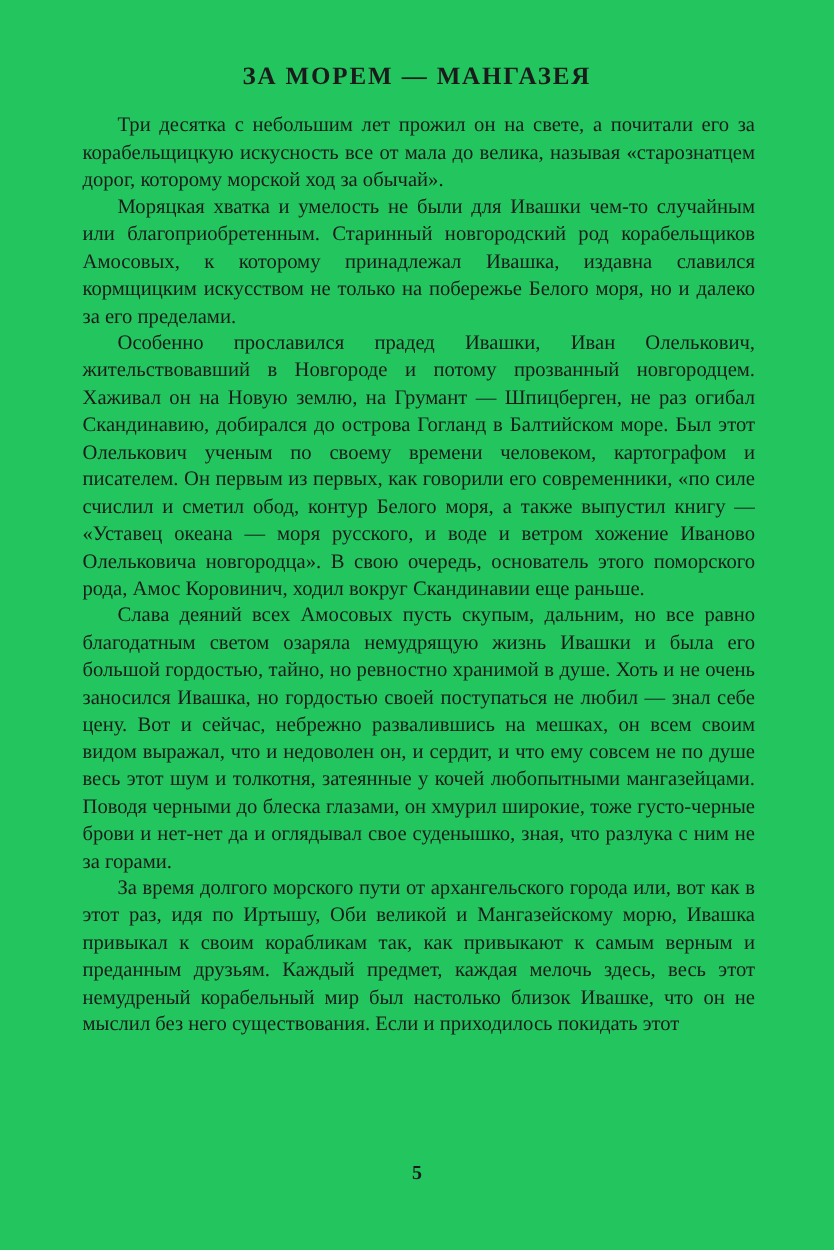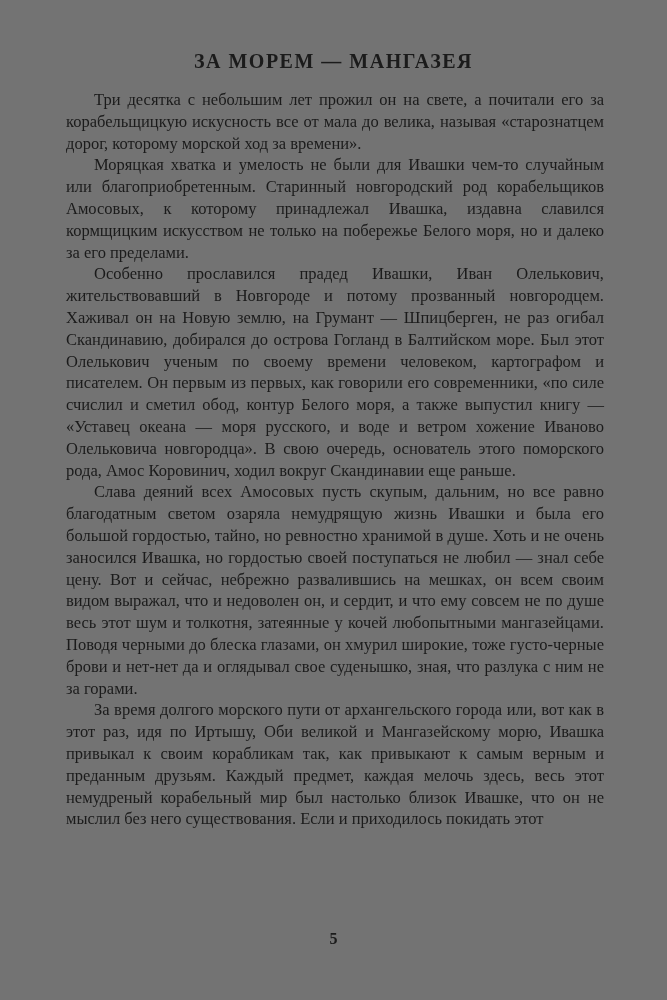--- a/index.html
+++ b/index.html
@@ -4,21 +4,21 @@
 <style>
   html, body {
     margin: 0;
     padding: 0;
     background: #ffffff;
   }
   .page {
     position: relative;
     width: 667px;
     height: 1000px;
-    background: #737373;
+    background: #22c55e;
     color: #1b1b1b;
     font-family: "Liberation Serif", "DejaVu Serif", serif;
     overflow: hidden;
   }
   .chapter-title {
     position: absolute;
     top: 50px;
     left: 0;
     width: 100%;
     margin: 0;
@@ -54,21 +54,21 @@
   }
 </style>
 </head>
 <body>
 
 <div class="page">
 
   <h1 class="chapter-title">ЗА МОРЕМ — МАНГАЗЕЯ</h1>
 
   <div class="body-text">
-    <p class="para">Три десятка с небольшим лет прожил он на свете, а почитали его за корабельщицкую искусность все от мала до велика, называя «старознатцем дорог, которому морской ход за времени».</p>
+    <p class="para">Три десятка с небольшим лет прожил он на свете, а почитали его за корабельщицкую искусность все от мала до велика, называя «старознатцем дорог, которому морской ход за обычай».</p>
     <p class="para">Моряцкая хватка и умелость не были для Ивашки чем-то случайным или благоприобретенным. Старинный новгородский род корабельщиков Амосовых, к которому принадлежал Ивашка, издавна славился кормщицким искусством не только на побережье Белого моря, но и далеко за его пределами.</p>
     <p class="para">Особенно прославился прадед Ивашки, Иван Олелькович, жительствовавший в Новгороде и потому прозванный новгородцем. Хаживал он на Новую землю, на Грумант — Шпицберген, не раз огибал Скандинавию, добирался до острова Гогланд в Балтийском море. Был этот Олелькович ученым по своему времени человеком, картографом и писателем. Он первым из первых, как говорили его современники, «по силе счислил и сметил обод, контур Белого моря, а также выпустил книгу — «Уставец океана — моря русского, и воде и ветром хожение Иваново Олельковича новгородца». В свою очередь, основатель этого поморского рода, Амос Коровинич, ходил вокруг Скандинавии еще раньше.</p>
     <p class="para">Слава деяний всех Амосовых пусть скупым, дальним, но все равно благодатным светом озаряла немудрящую жизнь Ивашки и была его большой гордостью, тайно, но ревностно хранимой в душе. Хоть и не очень заносился Ивашка, но гордостью своей поступаться не любил — знал себе цену. Вот и сейчас, небрежно развалившись на мешках, он всем своим видом выражал, что и недоволен он, и сердит, и что ему совсем не по душе весь этот шум и толкотня, затеянные у кочей любопытными мангазейцами. Поводя черными до блеска глазами, он хмурил широкие, тоже густо-черные брови и нет-нет да и оглядывал свое суденышко, зная, что разлука с ним не за горами.</p>
     <p class="para">За время долгого морского пути от архангельского города или, вот как в этот раз, идя по Иртышу, Оби великой и Мангазейскому морю, Ивашка привыкал к своим корабликам так, как привыкают к самым верным и преданным друзьям. Каждый предмет, каждая мелочь здесь, весь этот немудреный корабельный мир был настолько близок Ивашке, что он не мыслил без него существования. Если и приходилось покидать этот</p>
   </div>
 
   <div class="page-number">5</div>
 
 </div>
 

